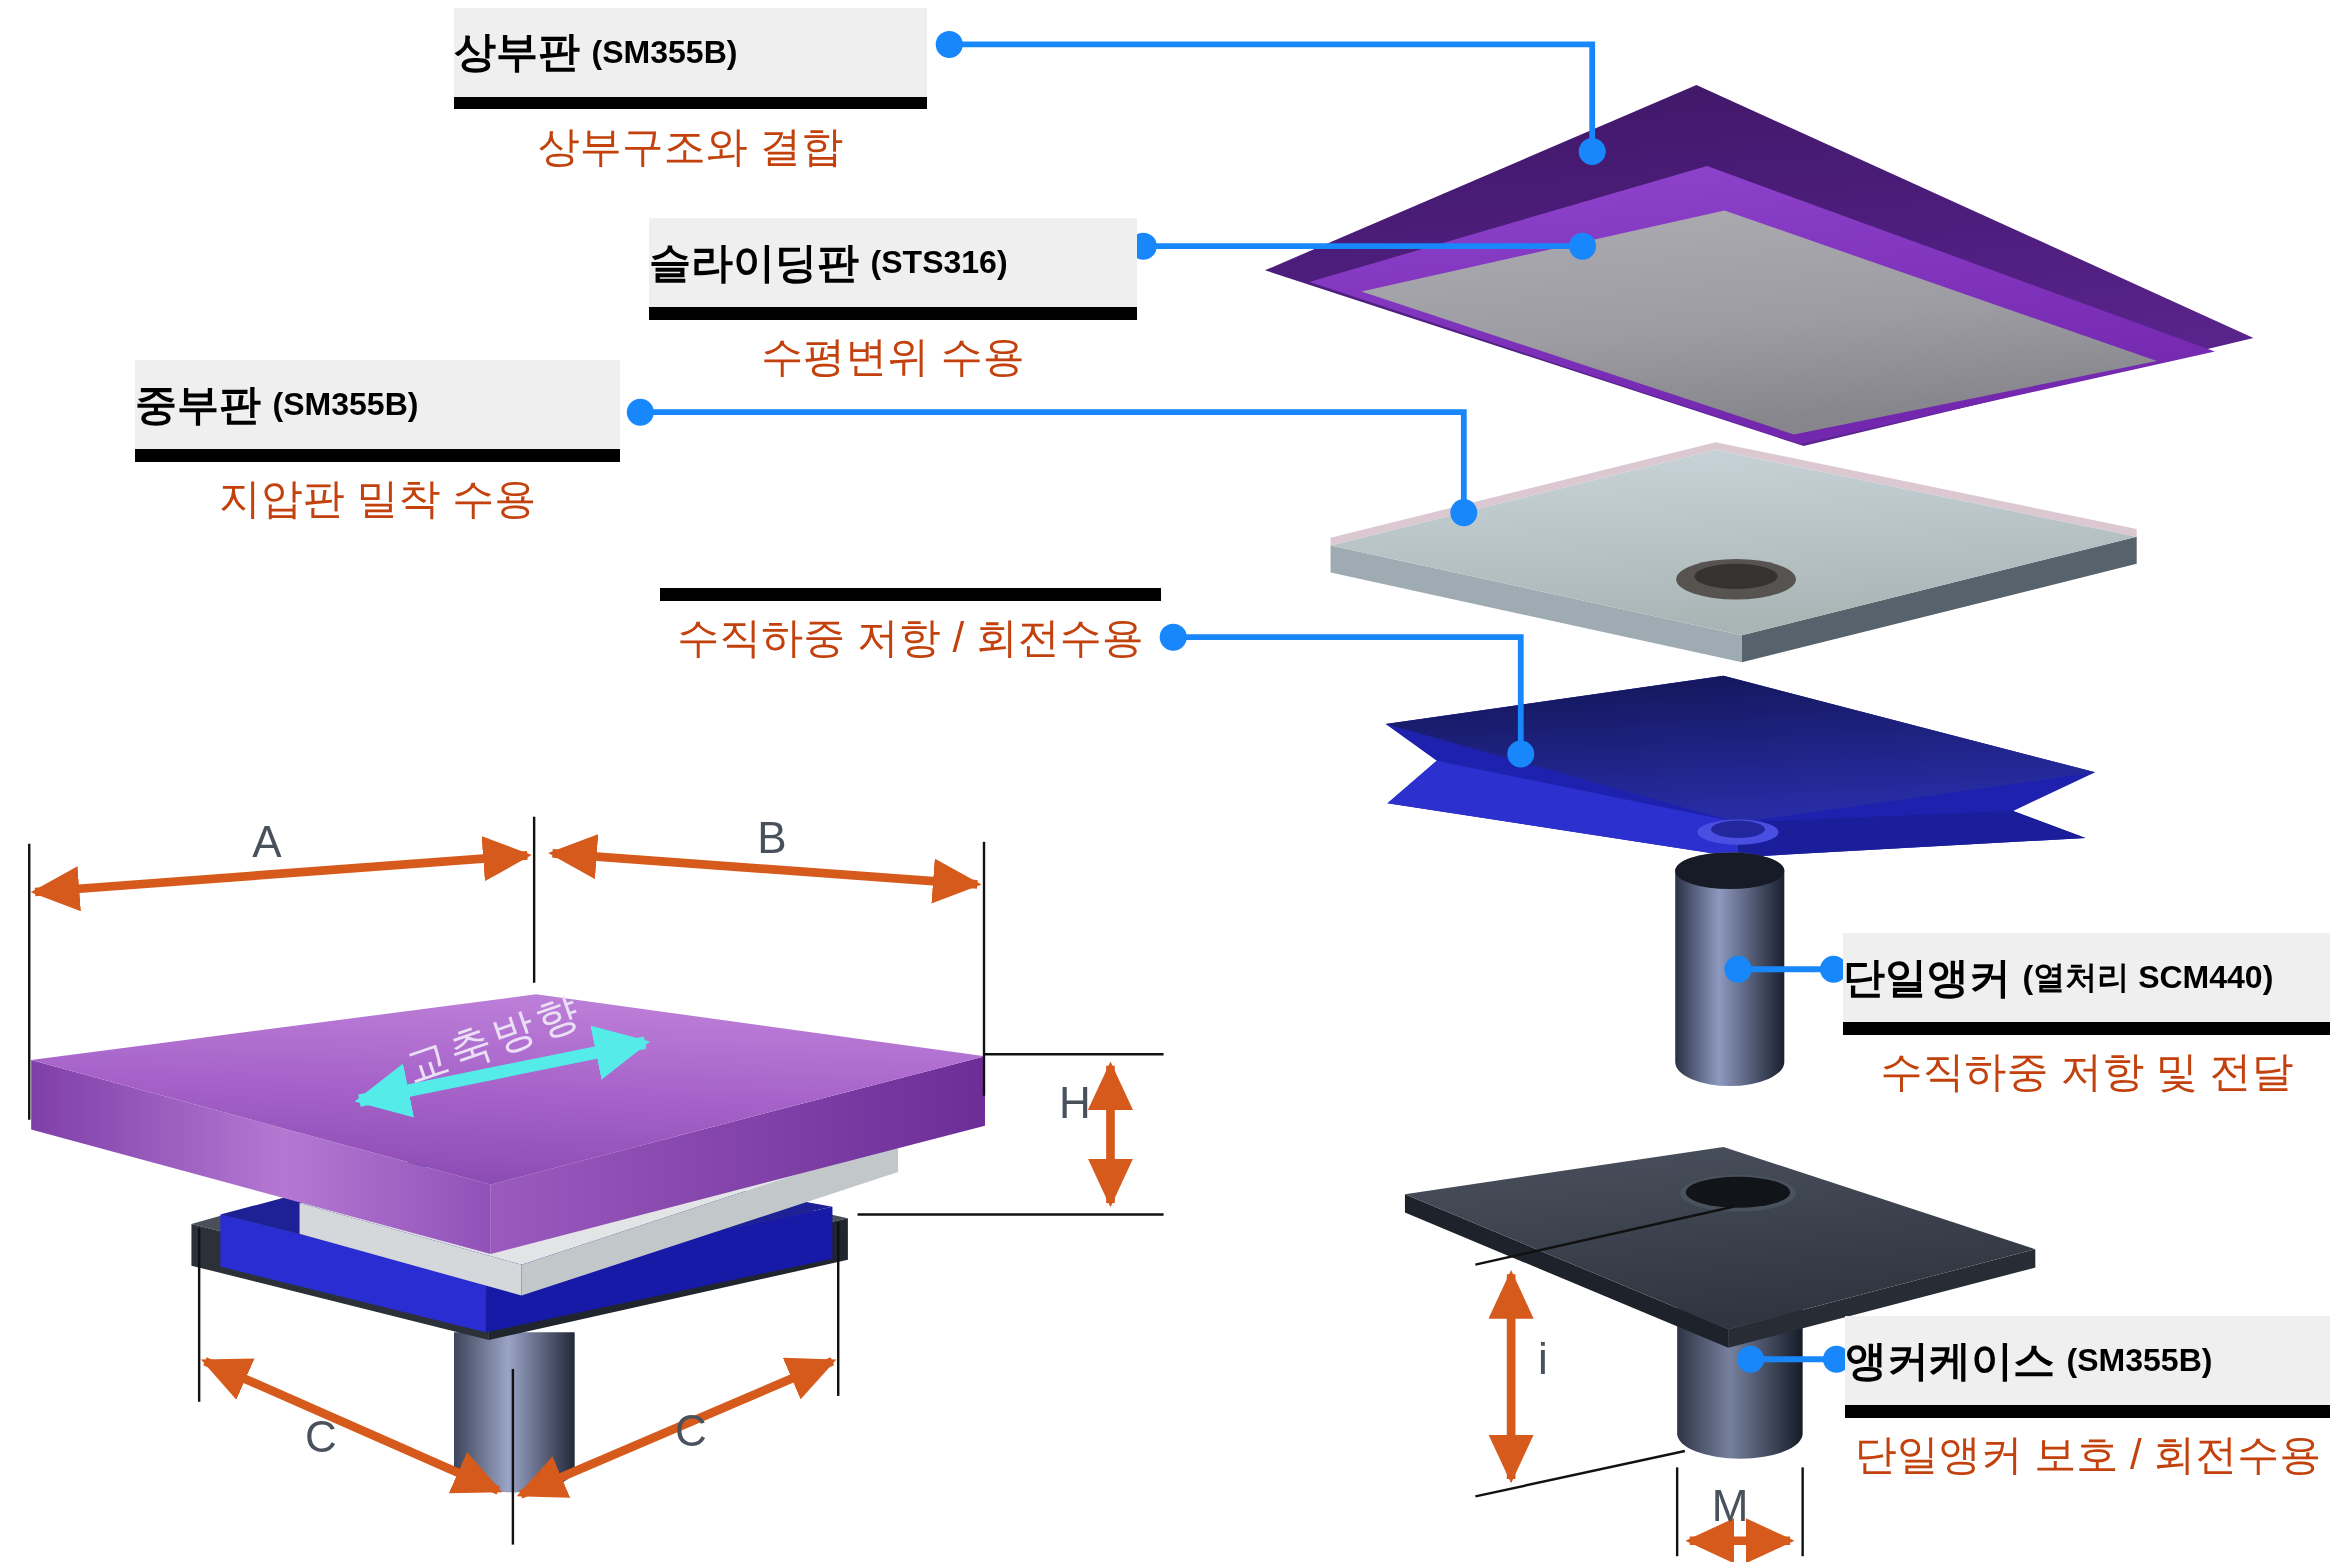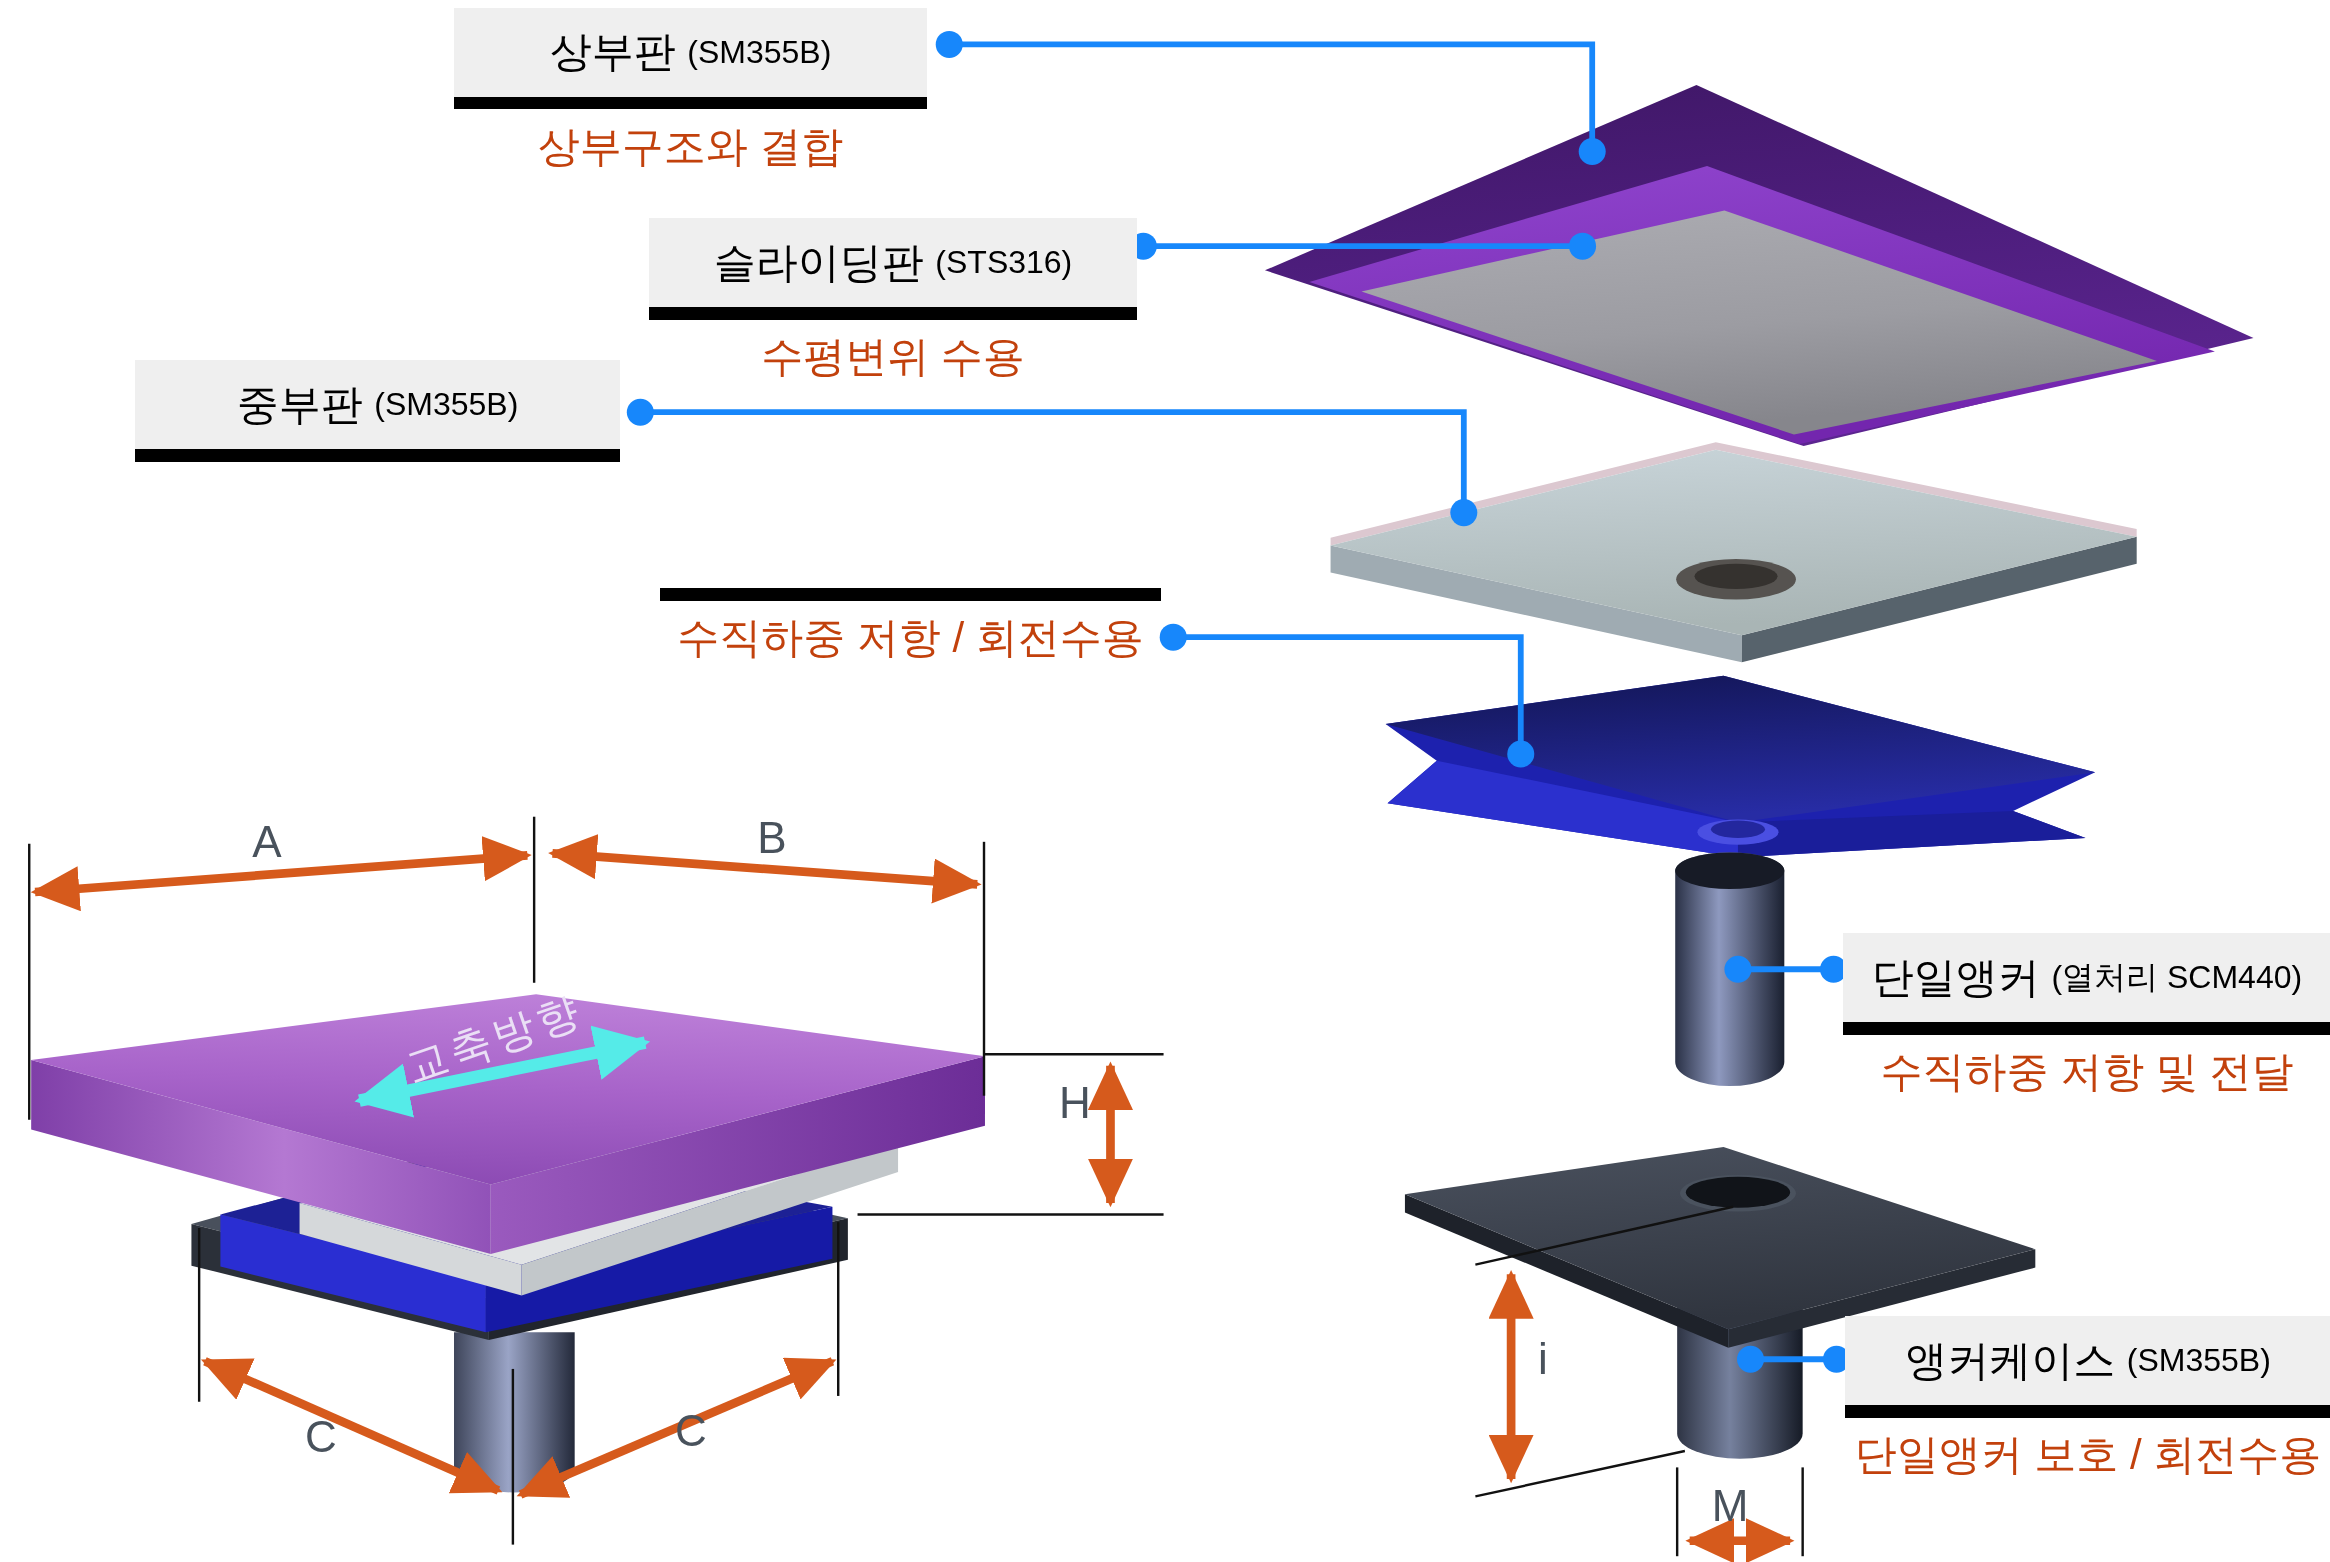--- a/index.html
+++ b/index.html
@@ -1,22 +1,22 @@
 <!DOCTYPE html>
 <html><head>
 <meta charset="utf-8">
 <style>
   html,body{margin:0;padding:0;background:#ffffff;}
   body{font-family:"Liberation Sans","DejaVu Sans",sans-serif;}
   #canvas{position:relative;width:2331px;height:1562px;background:#fff;overflow:hidden;}
   #art{position:absolute;left:0;top:0;}
 
   .label-group{position:absolute;}
-  .label-box{background:#EFEFEF;height:89px;display:flex;align-items:center;justify-content:center;
-             font-size:42px;color:#000;white-space:nowrap;}
+  .label-box{background:#EFEFEF;height:89px;display:flex;align-items:center;justify-content:flex-start;
+             font-size:42px;color:#000;white-space:nowrap;font-weight:bold;}
   .label-box .spec{font-size:32px;margin-left:11.6px;}
   .label-bar{height:12.6px;background:#000;}
   .label-desc{margin-top:9.7px;text-align:center;font-size:42px;color:#c2410c;white-space:nowrap;}
 
   .dim-letter{position:absolute;transform:translate(-50%,-50%);font-size:44px;color:#49525C;white-space:nowrap;}
   .axis-label{position:absolute;transform:translate(-50%,-50%) rotate(-19deg);font-size:42px;color:#EADFF5;
               letter-spacing:3.9px;white-space:nowrap;}
 </style>
 </head>
 <body>
@@ -228,20 +228,21 @@
     <div class="label-bar"></div>
     <div class="label-desc">수평변위 수용</div>
   </div>
 
   <div class="label-group" style="left:135px;top:360px;width:485px;">
     <div class="label-box">
       <span>중부판</span>
       <span class="spec">(SM355B)</span>
     </div>
     <div class="label-bar"></div>
+    <div class="label-desc">지압판 밀착 수용</div>
   </div>
 
   <div class="label-group" style="left:660px;top:588px;width:501px;">
     <div class="label-bar"></div>
     <div class="label-desc">수직하중 저항 / 회전수용</div>
   </div>
 
   <div class="label-group" style="left:1843px;top:933px;width:488px;">
     <div class="label-box">
       <span>단일앵커</span>

